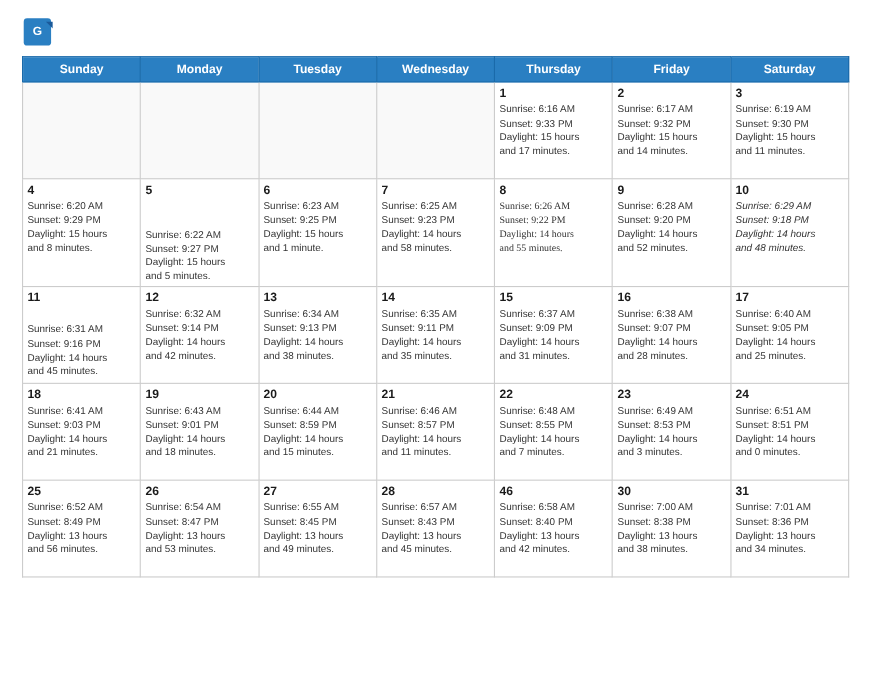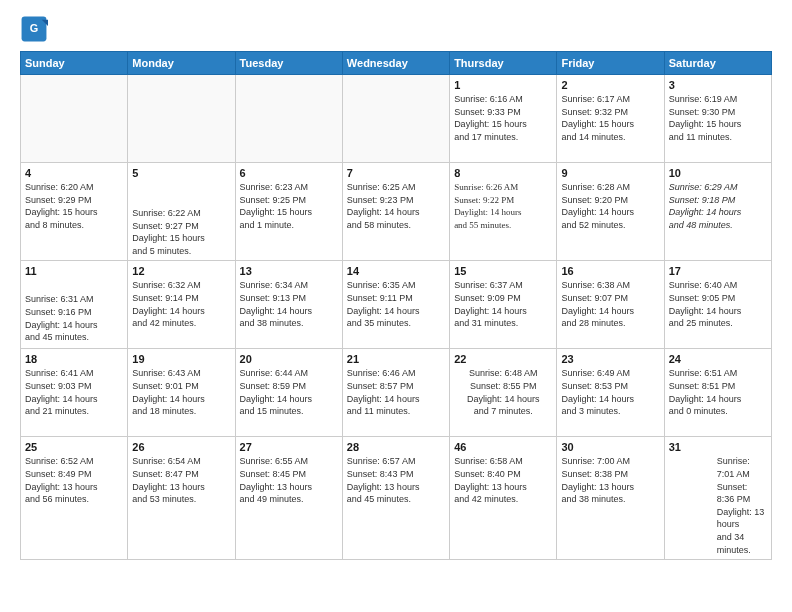--- a/index.html
+++ b/index.html
@@ -47,21 +47,21 @@
       width: 100%;
       border-collapse: collapse;
       table-layout: fixed;
     }
     .calendar-table th {
       background: #2a7fc2;
       color: white;
       font-size: 11px;
       font-weight: bold;
       padding: 5px 4px;
-      text-align: left;
+      text-align: center;
       border: 1px solid #1a6aaa;
     }
     .calendar-table td {
       border: 1px solid #ccc;
       vertical-align: top;
       padding: 4px 4px 3px 4px;
       height: 88px;
       background: #fff;
       font-size: 9.5px;
       color: #333;
@@ -272,21 +272,21 @@
           </td>
           <td>
             <span class="day-number">21</span>
             <div class="day-info" style="white-space: pre-line;">Sunrise: 6:46 AM
 Sunset: 8:57 PM
 Daylight: 14 hours
 and 11 minutes.</div>
           </td>
           <td>
             <span class="day-number">22</span>
-            <div class="day-info" style="white-space: pre-line; text-align: center;">Sunrise: 6:48 AM
+            <div class="day-info" style="white-space: pre-line;">Sunrise: 6:48 AM
 Sunset: 8:55 PM
 Daylight: 14 hours
 and 7 minutes.</div>
           </td>
           <td>
             <span class="day-number">23</span>
             <div class="day-info" style="white-space: pre-line;">Sunrise: 6:49 AM
 Sunset: 8:53 PM
 Daylight: 14 hours
 and 3 minutes.</div>
@@ -337,21 +337,21 @@
           </td>
           <td>
             <span class="day-number">30</span>
             <div class="day-info" style="white-space: pre-line;">Sunrise: 7:00 AM
 Sunset: 8:38 PM
 Daylight: 13 hours
 and 38 minutes.</div>
           </td>
           <td>
             <span class="day-number">31</span>
-            <div class="day-info" style="white-space: pre-line; margin-left: 48px;">Sunrise: 7:01 AM
+            <div class="day-info" style="white-space: pre-line;">Sunrise: 7:01 AM
 Sunset: 8:36 PM
 Daylight: 13 hours
 and 34 minutes.</div>
           </td>
         </tr>
       </tbody>
   </table>
 </div>
 
 </body></html>

